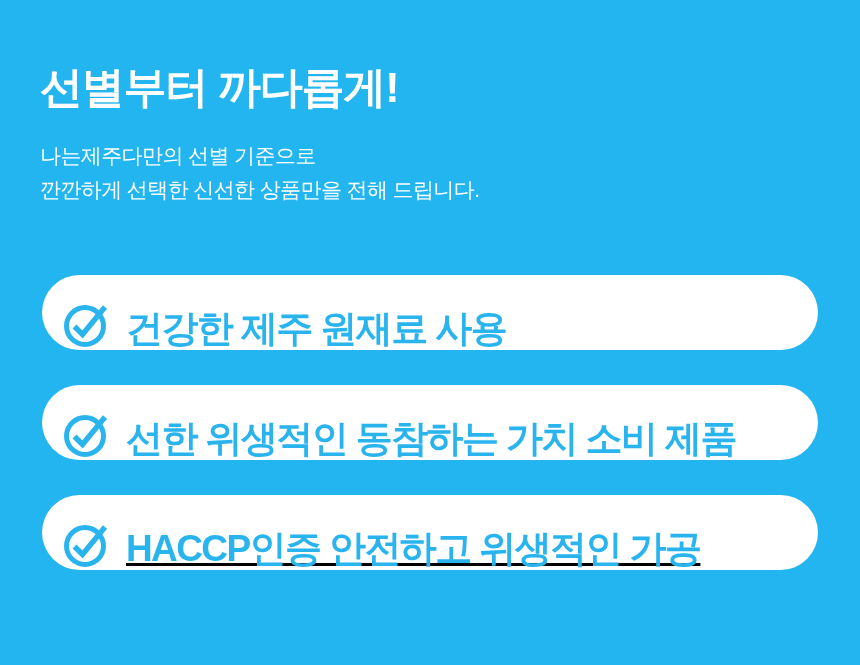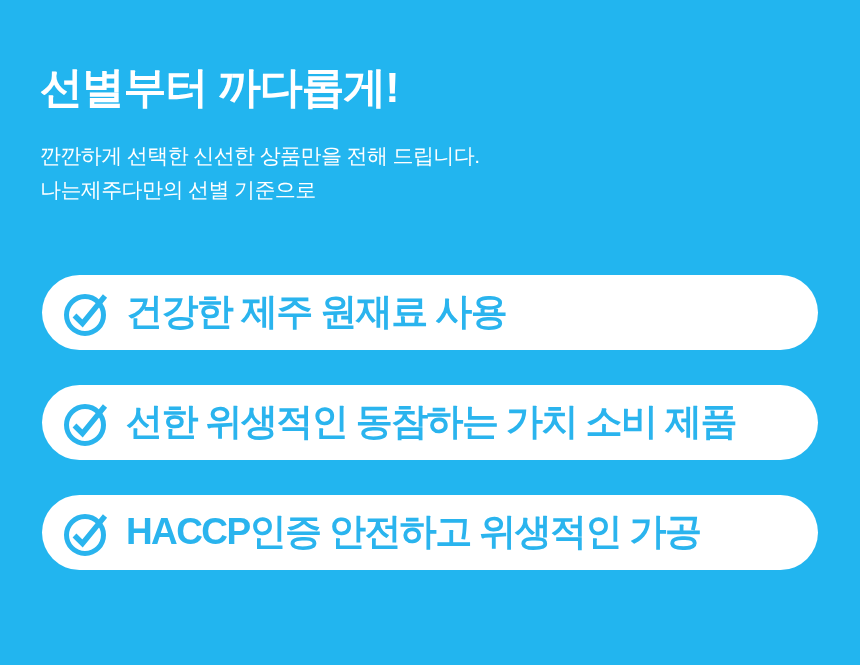--- a/index.html
+++ b/index.html
@@ -58,31 +58,32 @@
   
   .feature-list {
     position: absolute;
     left: 42px;
     top: 275px;
     width: 776px;
   }
 
   .feature-card {
     display: flex;
-    align-items: center;
+    align-items: flex-end;
     width: 776px;
     height: 75px;
     margin-bottom: 35px;
     background: #ffffff;
     border-radius: 40px;
     box-sizing: border-box;
     padding-left: 18px;
   }
   .feature-card:last-child {
     margin-bottom: 0;
+    text-decoration: underline;
   }
 
   .check-badge {
     flex: 0 0 auto;
     width: 52px;
     height: 52px;
     display: block;
     overflow: visible;
   }
 
@@ -98,22 +99,22 @@
   }
 </style>
 </head>
 <body>
 
 <div class="promo-panel">
 
   <div class="header-block">
     <h1 class="headline">선별부터 까다롭게!</h1>
     <p class="subhead">
+      <span class="subhead-line">나는제주다만의 선별 기준으로</span>
       <span class="subhead-line">깐깐하게 선택한 신선한 상품만을 전해 드립니다.</span>
-      <span class="subhead-line">나는제주다만의 선별 기준으로</span>
     </p>
   </div>
 
   <div class="feature-list">
 
     <div class="feature-card">
       <span class="check-badge">
         <svg viewBox="0 0 52 52" width="52" height="52" aria-hidden="true">
           <circle cx="25" cy="28" r="18.5" fill="none" stroke="#2ab4ee" stroke-width="5"></circle>
           <path d="M14.5 28.5 L22.5 36.5 L45 9" fill="none" stroke="#2ab4ee" stroke-width="5.4" stroke-linecap="butt" stroke-linejoin="miter"></path>

